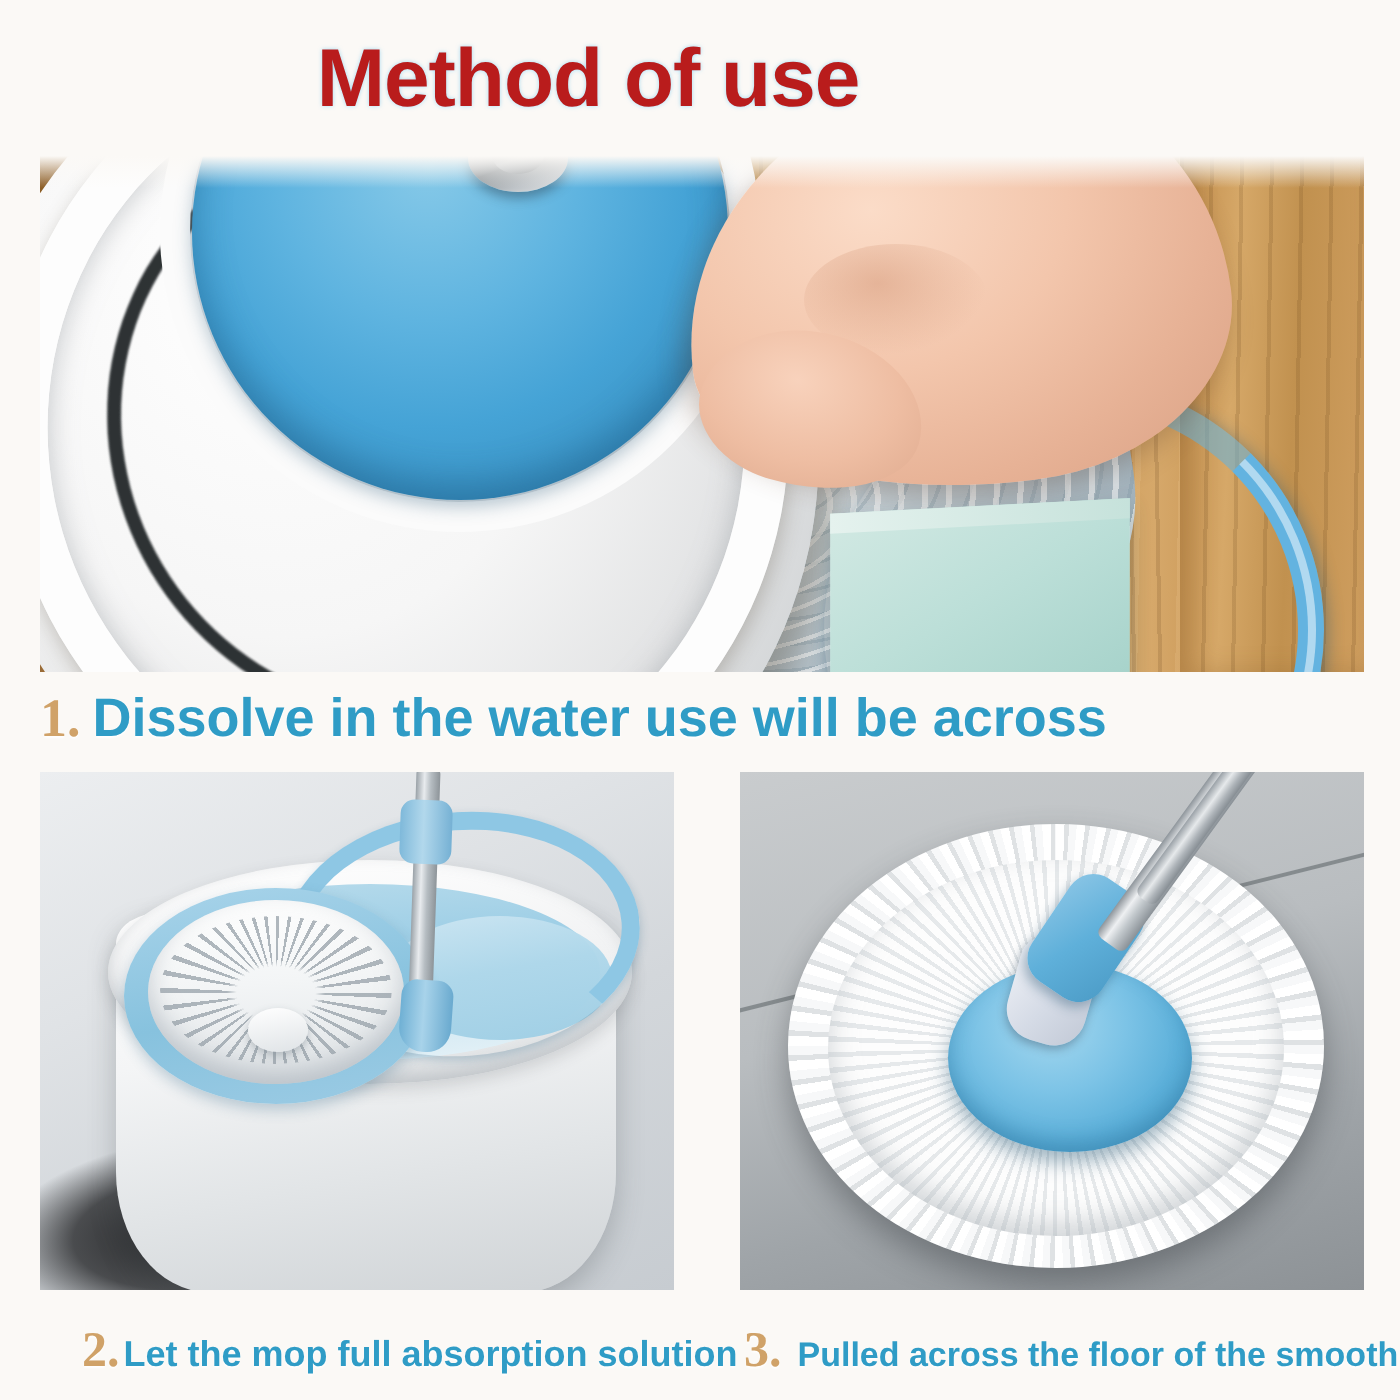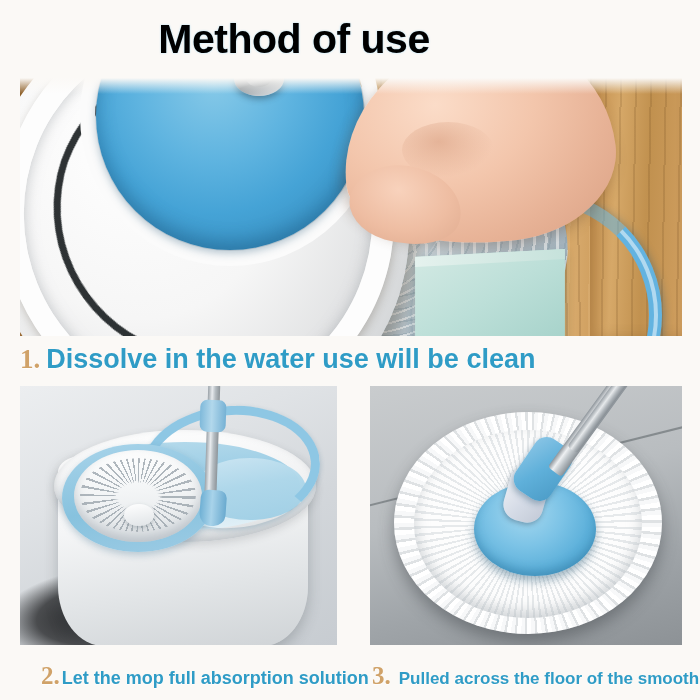--- a/index.html
+++ b/index.html
@@ -14,21 +14,21 @@
   }
 
   
   #page-title {
     position:absolute;
     left:0; top:16px; width:588px;
     text-align:center;
     font-size:41px;
     font-weight:bold;
     letter-spacing:-0.5px;
-    color:#000000;
+    color:#b91c1c;
     text-shadow:0 0 2px rgba(90,190,235,.55), 0 1px 1px rgba(255,255,255,.8);
   }
 
   
   .photo {
     position:absolute;
     overflow:hidden;
     background:#d7d7d7;
   }
   #photo-hero  { left:20px;  top:78px;  width:662px; height:258px; }
@@ -425,21 +425,21 @@
     <div id="hero-hand"></div>
     <div id="hero-knuckles"></div>
     <div id="hero-thumb"></div>
     <div id="hero-sheet"></div>
     <div id="hero-sheet-edge"></div>
     <div class="ph-fade-top"></div>
   </div>
 </div>
 
 <div class="caption" id="caption-1">
-  <span class="cap-num">1.</span><span class="cap-text">Dissolve in the water use will be clean</span>
+  <span class="cap-num">1.</span><span class="cap-text">Dissolve in the water use will be across</span>
 </div>
 
 <div class="photo" id="photo-bucket">
   <div class="ph-inner">
     <div id="bk-bg"></div>
     <div id="bk-shadow-floor"></div>
     <div id="bk-body"></div>
     <div id="bk-top-rim"></div>
     <div id="bk-inner-well"></div>
     <div id="bk-water"></div>

